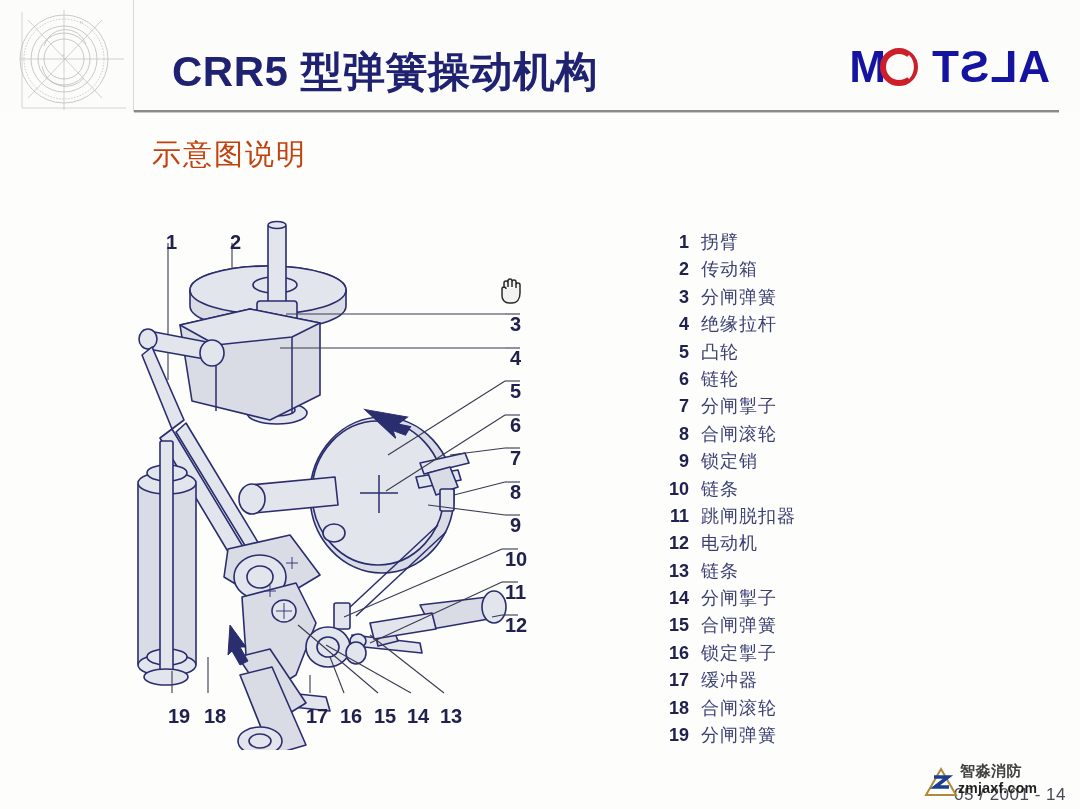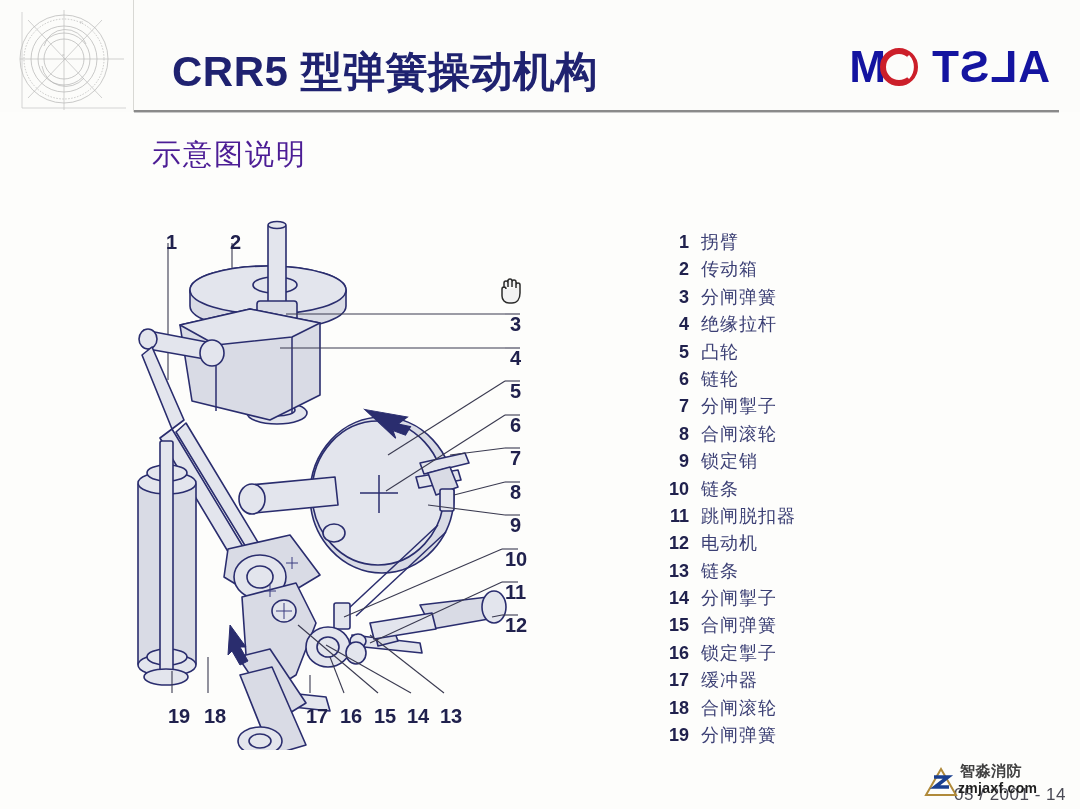--- a/index.html
+++ b/index.html
@@ -46,21 +46,21 @@
   }
   #left-rule {
     position: absolute; left: 133px; top: 0;
     width: 0; height: 112px;
     border-left: 1px solid #d8d8d4;
   }
 
   
   #subtitle {
     position: absolute; left: 152px; top: 135px;
-    font-size: 29px; color: #4c1d95;
+    font-size: 29px; color: #c2410c;
     letter-spacing: 2px;
     text-align: center;
   }
 
   
   #diagram-area {
     position: absolute; left: 120px; top: 205px;
     width: 540px; height: 545px;
   }
   #diagram-svg { display: block; }

